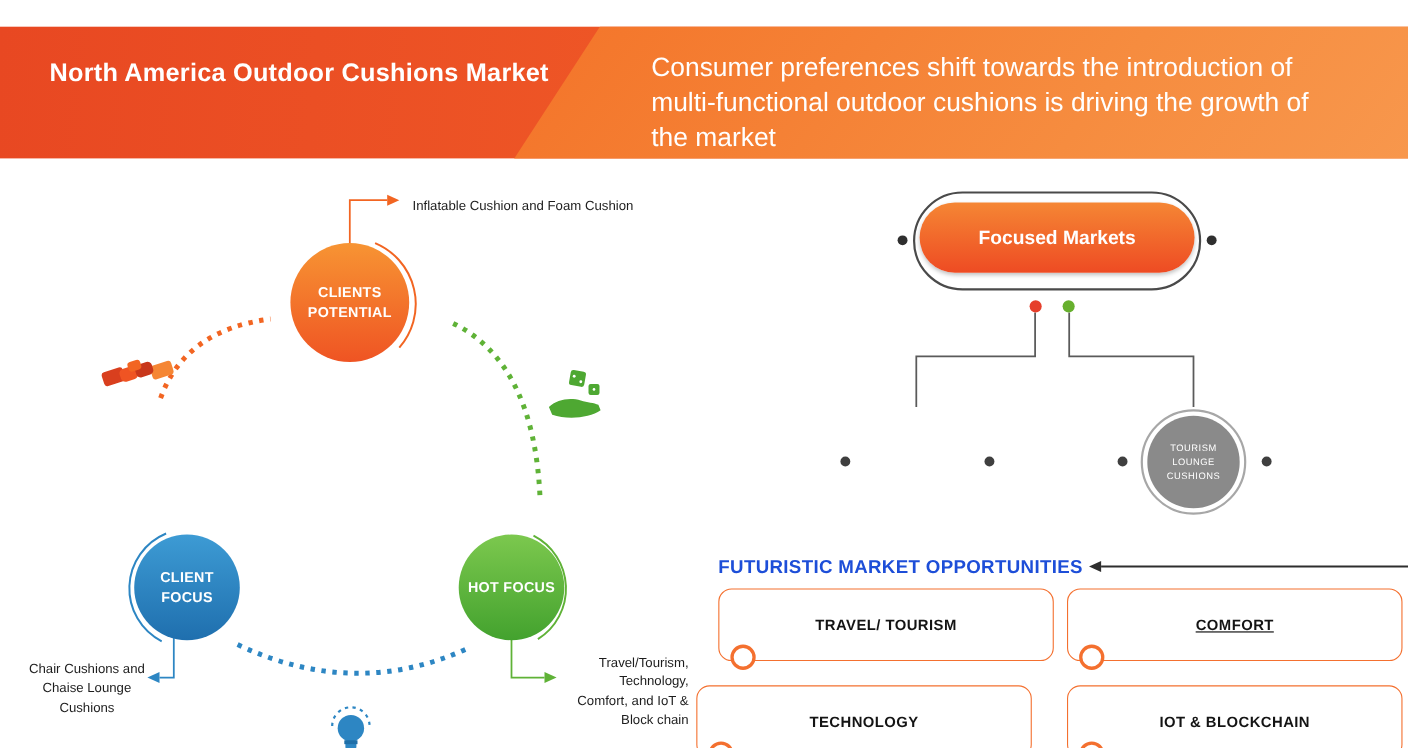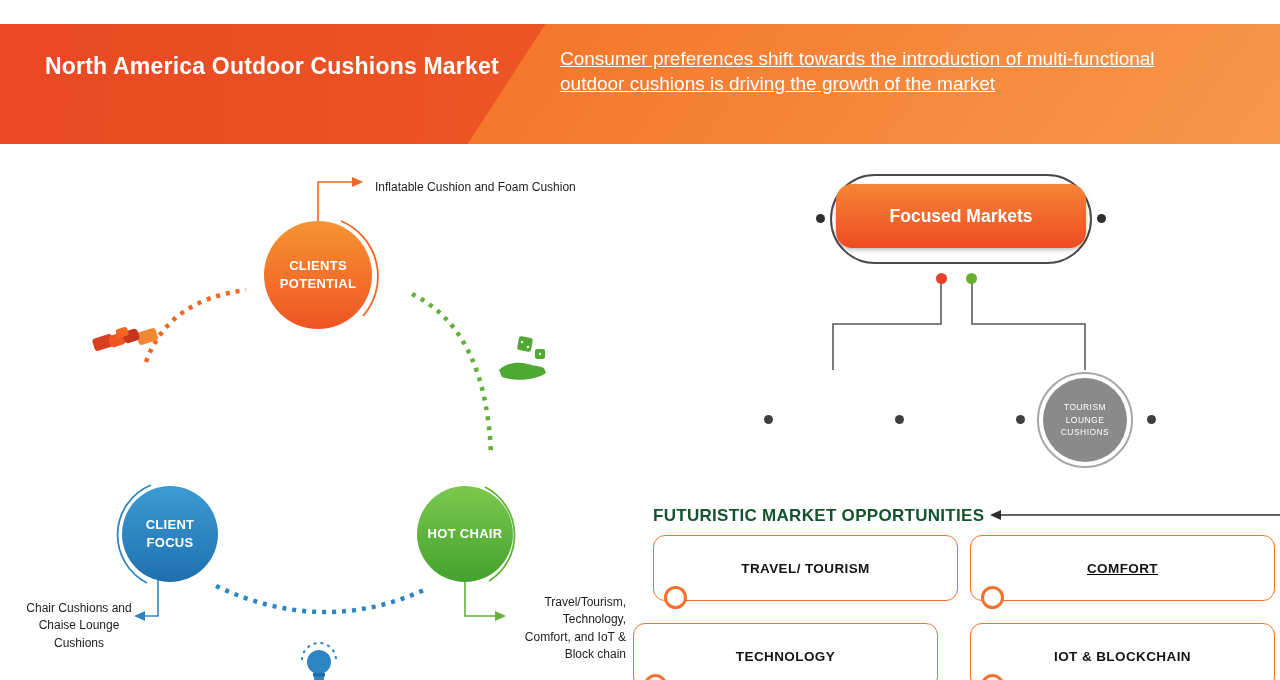--- a/index.html
+++ b/index.html
@@ -7,22 +7,22 @@
           font-family:"Liberation Sans","DejaVu Sans",sans-serif;margin-top:24px;}
 
   
   .header{position:absolute;left:0;top:0;width:1280px;height:120px;
           background:linear-gradient(95deg,#e84822 0%,#ee5626 45%,#f26a28 100%);overflow:hidden;}
   .header-skew{position:absolute;top:-10px;bottom:-10px;left:552px;width:900px;
           background:linear-gradient(95deg,#f4772c 0%,#f68c3f 55%,#f89a50 100%);
           transform:skewX(-33deg);transform-origin:top left;}
   .hdr-title{position:absolute;left:45px;top:28px;width:480px;margin:0;color:#fff;
           font-size:23px;line-height:1.3;font-weight:700;letter-spacing:.2px;}
-  .hdr-sub{position:absolute;left:560px;top:22px;width:625px;margin:0;color:#fff;
-          font-size:19px;line-height:1.34;font-weight:400;text-decoration:underline;}
+  .hdr-sub{position:absolute;left:592px;top:22px;width:625px;margin:0;color:#fff;
+          font-size:24px;line-height:1.34;font-weight:400;}
 
   
   .overlay{position:absolute;left:0;top:0;width:1280px;height:680px;z-index:1;pointer-events:none;}
 
   
   .cnode{position:absolute;z-index:2;border-radius:50%;display:flex;align-items:center;justify-content:center;
          text-align:center;color:#fff;font-weight:700;font-size:13px;line-height:1.35;letter-spacing:.3px;
          padding:8px;box-sizing:border-box;}
   .cnode.orange{left:264px;top:197px;width:108px;height:108px;
          background:linear-gradient(180deg,#f79433 0%,#ef5423 100%);}
@@ -37,36 +37,36 @@
   .note-right{left:514px;top:570px;width:112px;text-align:right;}
 
   .icon{position:absolute;z-index:2;display:block;}
   .icon-handshake{left:92px;top:296px;width:66px;height:44px;}
   .icon-dice{left:498px;top:312px;width:50px;height:50px;}
   .icon-bulb{left:298px;top:612px;width:42px;height:58px;}
 
   
   .capsule{position:absolute;z-index:2;left:830px;top:150px;width:262px;height:90px;
            border:2.5px solid #4a4a4a;border-radius:46px;box-sizing:border-box;}
-  .pill{position:absolute;z-index:3;left:836px;top:160px;width:250px;height:64px;border-radius:16px;
+  .pill{position:absolute;z-index:3;left:836px;top:160px;width:250px;height:64px;border-radius:32px;
         background:linear-gradient(180deg,#f58634 0%,#ee4b23 100%);
         display:flex;align-items:center;justify-content:center;color:#fff;font-weight:700;font-size:17.5px;
         box-shadow:0 2px 4px rgba(0,0,0,.25);}
   .dot{position:absolute;z-index:4;border-radius:50%;}
 
   .gnode{position:absolute;z-index:2;width:96px;height:96px;border-radius:50%;
          border:2px solid #a7a7a7;padding:4px;box-sizing:border-box;background:#fff;}
   .gnode .disc{width:100%;height:100%;border-radius:50%;background:#8a8a8a;
          display:flex;align-items:center;justify-content:center;text-align:center;
          color:#fff;font-size:8.5px;line-height:1.5;letter-spacing:.45px;padding:6px;box-sizing:border-box;}
   .gnode-1{left:785px;top:348px;}
   .gnode-2{left:1037px;top:348px;}
 
   
-  .fut-heading{position:absolute;z-index:2;left:653px;top:482px;margin:0;color:#14532d;
+  .fut-heading{position:absolute;z-index:2;left:653px;top:482px;margin:0;color:#1d4ed8;
          font-size:17px;font-weight:600;letter-spacing:.3px;}
   .obox{position:absolute;z-index:2;width:305px;height:66px;border:1.6px solid #f4702f;border-radius:12px;
          box-sizing:border-box;display:flex;align-items:center;justify-content:center;background:#fff;}
   .obox .olabel{color:#141414;font-weight:700;font-size:13.5px;letter-spacing:.4px;text-align:center;}
   .obox .omark{position:absolute;left:10px;bottom:-9px;width:17px;height:17px;border-radius:50%;
          background:#fff;border:3px solid #f4702f;box-sizing:content-box;}
   .obox-0{left:653px;top:511px;}
   .obox-1{left:970px;top:511px;text-decoration:underline;}
   .obox-2{left:633px;top:599px;}
   .obox-3{left:970px;top:599px;}
@@ -110,21 +110,21 @@
     <polygon points="990,491 1001,486 1001,496" fill="#2e2e2e"></polygon>
   </svg>
 
   <div class="cnode blue">
     <span>CLIENT FOCUS</span>
   </div>
   <div class="cnode orange">
     <span>CLIENTS POTENTIAL</span>
   </div>
   <div class="cnode green">
-    <span>HOT CHAIR</span>
+    <span>HOT FOCUS</span>
   </div>
 
   <div class="note note-top">Inflatable Cushion and Foam Cushion</div>
   <div class="note note-left">Chair Cushions and Chaise Lounge Cushions</div>
   <div class="note note-right">Travel/Tourism, Technology, Comfort, and IoT &amp; Block chain</div>
 
   <span class="icon icon-handshake">
     <svg width="66" height="44" viewBox="0 0 66 44">
       <rect x="1" y="16" width="20" height="13" rx="3" fill="#d93f1e" transform="rotate(-18 11 22)"></rect>
       <rect x="45" y="10" width="20" height="13" rx="3" fill="#f58634" transform="rotate(-18 55 16)"></rect>

